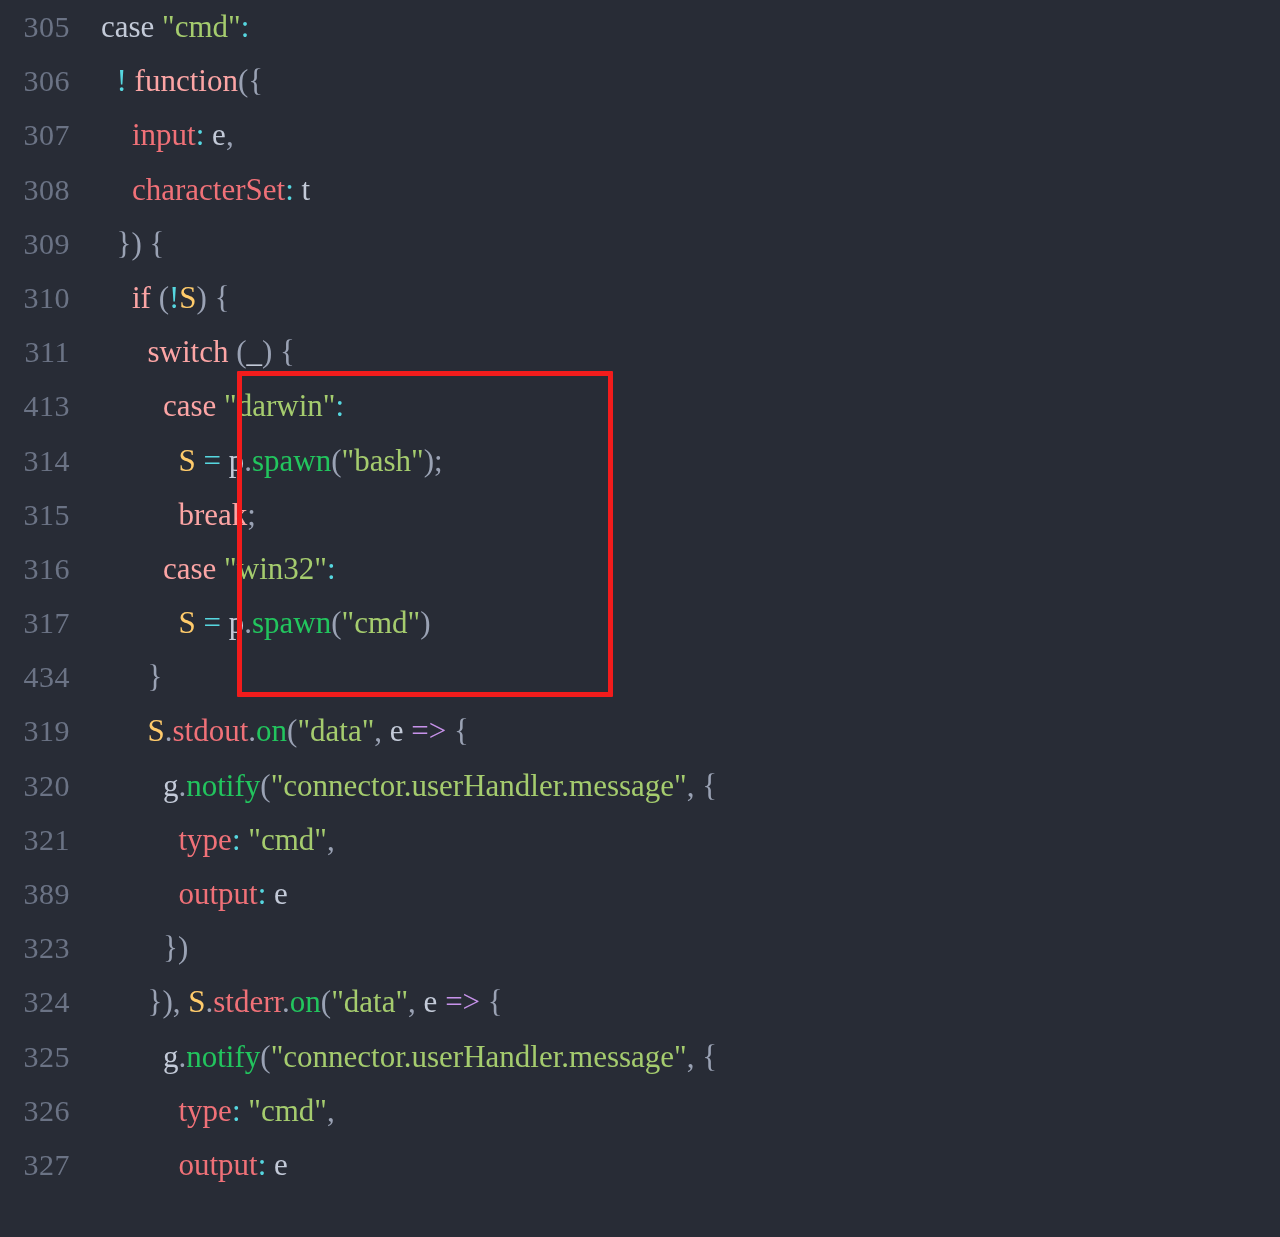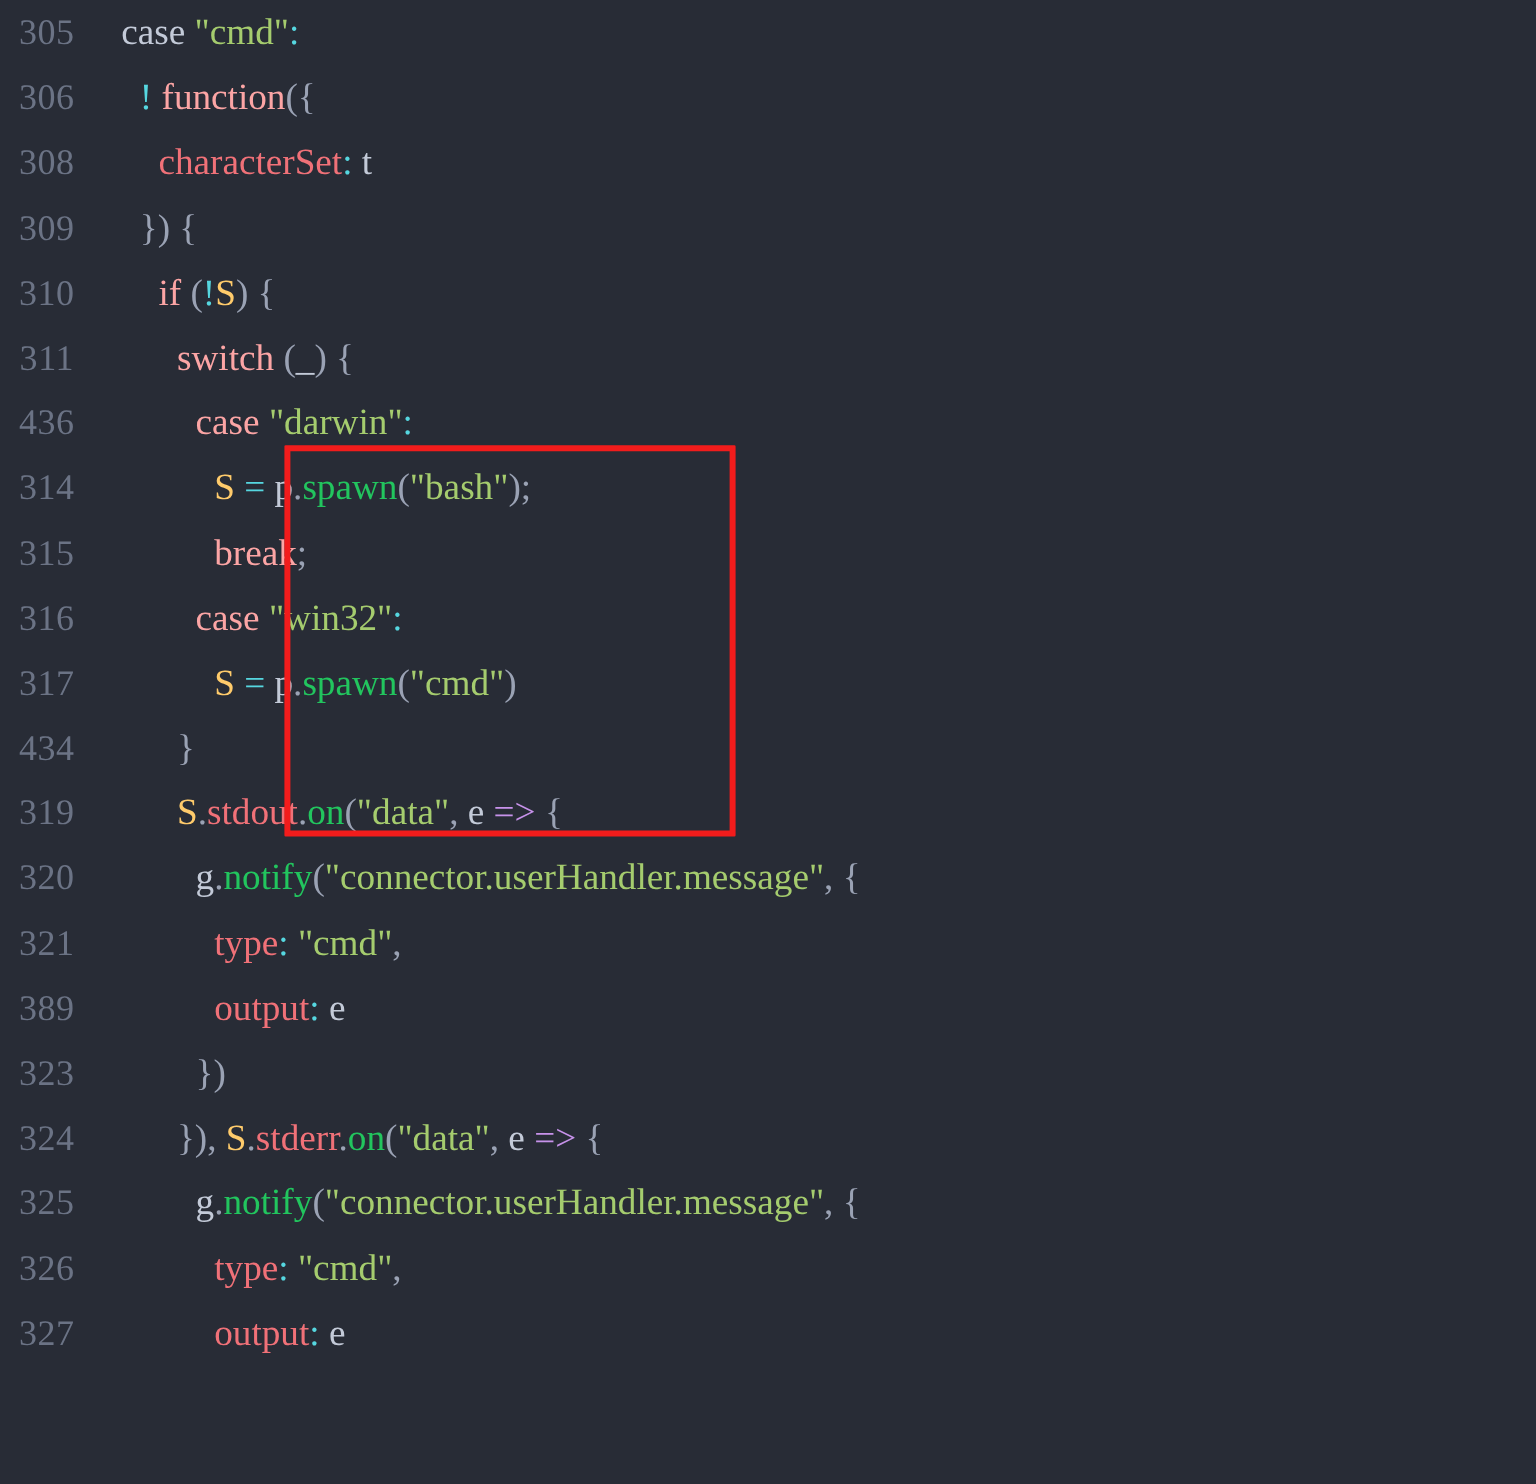--- a/index.html
+++ b/index.html
@@ -27,21 +27,21 @@
   .code-line {
     display: flex;
     align-items: baseline;
     height: 54.2px;
     line-height: 54.2px;
     white-space: pre;
   }
   .gutter {
     width: 70px;
     min-width: 70px;
-    text-align: center;
+    text-align: right;
     padding-left: 8px;
     box-sizing: border-box;
     color: #6b7385;
     font-size: 30px;
     letter-spacing: 0.5px;
     user-select: none;
   }
   .line-content {
     flex: 1;
     white-space: pre;
@@ -75,25 +75,26 @@
     border-radius: 1px;
   }
 </style>
 </head>
 <body>
 
 <div id="editor">
   <div class="code-lines" id="code-lines">
       <div class="code-line"><div class="gutter">305</div><div class="line-content"><span class="t-plain">    </span><span class="t-plain">case</span><span class="t-plain"> </span><span class="t-string">"cmd"</span><span class="t-colon">:</span></div></div>
       <div class="code-line"><div class="gutter">306</div><div class="line-content"><span class="t-plain">      </span><span class="t-bang">!</span><span class="t-plain"> </span><span class="t-keyword">function</span><span class="t-punct">(</span><span class="t-punct">{</span></div></div>
+      <div class="code-line"><div class="gutter">307</div><div class="line-content"><span class="t-plain">        </span><span class="t-prop">input</span><span class="t-colon">:</span><span class="t-plain"> </span><span class="t-plain">e</span><span class="t-punct">,</span></div></div>
       <div class="code-line"><div class="gutter">308</div><div class="line-content"><span class="t-plain">        </span><span class="t-prop">characterSet</span><span class="t-colon">:</span><span class="t-plain"> </span><span class="t-plain">t</span></div></div>
       <div class="code-line"><div class="gutter">309</div><div class="line-content"><span class="t-plain">      </span><span class="t-punct">})</span><span class="t-plain"> </span><span class="t-punct">{</span></div></div>
       <div class="code-line"><div class="gutter">310</div><div class="line-content"><span class="t-plain">        </span><span class="t-keyword">if</span><span class="t-plain"> </span><span class="t-punct">(</span><span class="t-bang">!</span><span class="t-var">S</span><span class="t-punct">)</span><span class="t-plain"> </span><span class="t-punct">{</span></div></div>
       <div class="code-line"><div class="gutter">311</div><div class="line-content"><span class="t-plain">          </span><span class="t-keyword">switch</span><span class="t-plain"> </span><span class="t-punct">(</span><span class="t-plain">_</span><span class="t-punct">)</span><span class="t-plain"> </span><span class="t-punct">{</span></div></div>
-      <div class="code-line"><div class="gutter">436</div><div class="line-content"><span class="t-plain">            </span><span class="t-keyword">case</span><span class="t-plain"> </span><span class="t-string">"darwin"</span><span class="t-colon">:</span></div></div>
+      <div class="code-line"><div class="gutter">413</div><div class="line-content"><span class="t-plain">            </span><span class="t-keyword">case</span><span class="t-plain"> </span><span class="t-string">"darwin"</span><span class="t-colon">:</span></div></div>
       <div class="code-line"><div class="gutter">314</div><div class="line-content"><span class="t-plain">              </span><span class="t-var">S</span><span class="t-plain"> </span><span class="t-op">=</span><span class="t-plain"> </span><span class="t-plain">p</span><span class="t-punct">.</span><span class="t-func">spawn</span><span class="t-punct">(</span><span class="t-string">"bash"</span><span class="t-punct">)</span><span class="t-punct">;</span></div></div>
       <div class="code-line"><div class="gutter">315</div><div class="line-content"><span class="t-plain">              </span><span class="t-keyword">break</span><span class="t-punct">;</span></div></div>
       <div class="code-line"><div class="gutter">316</div><div class="line-content"><span class="t-plain">            </span><span class="t-keyword">case</span><span class="t-plain"> </span><span class="t-string">"win32"</span><span class="t-colon">:</span></div></div>
       <div class="code-line"><div class="gutter">317</div><div class="line-content"><span class="t-plain">              </span><span class="t-var">S</span><span class="t-plain"> </span><span class="t-op">=</span><span class="t-plain"> </span><span class="t-plain">p</span><span class="t-punct">.</span><span class="t-func">spawn</span><span class="t-punct">(</span><span class="t-string">"cmd"</span><span class="t-punct">)</span></div></div>
       <div class="code-line"><div class="gutter">434</div><div class="line-content"><span class="t-plain">          </span><span class="t-punct">}</span></div></div>
       <div class="code-line"><div class="gutter">319</div><div class="line-content"><span class="t-plain">          </span><span class="t-var">S</span><span class="t-punct">.</span><span class="t-memberred">stdout</span><span class="t-punct">.</span><span class="t-func">on</span><span class="t-punct">(</span><span class="t-string">"data"</span><span class="t-punct">,</span><span class="t-plain"> </span><span class="t-plain">e</span><span class="t-plain"> </span><span class="t-arrow">=&gt;</span><span class="t-plain"> </span><span class="t-punct">{</span></div></div>
       <div class="code-line"><div class="gutter">320</div><div class="line-content"><span class="t-plain">            </span><span class="t-plain">g</span><span class="t-punct">.</span><span class="t-func">notify</span><span class="t-punct">(</span><span class="t-string">"connector.userHandler.message"</span><span class="t-punct">,</span><span class="t-plain"> </span><span class="t-punct">{</span></div></div>
       <div class="code-line"><div class="gutter">321</div><div class="line-content"><span class="t-plain">              </span><span class="t-prop">type</span><span class="t-colon">:</span><span class="t-plain"> </span><span class="t-string">"cmd"</span><span class="t-punct">,</span></div></div>
       <div class="code-line"><div class="gutter">389</div><div class="line-content"><span class="t-plain">              </span><span class="t-prop">output</span><span class="t-colon">:</span><span class="t-plain"> </span><span class="t-plain">e</span></div></div>
       <div class="code-line"><div class="gutter">323</div><div class="line-content"><span class="t-plain">            </span><span class="t-punct">})</span></div></div>

